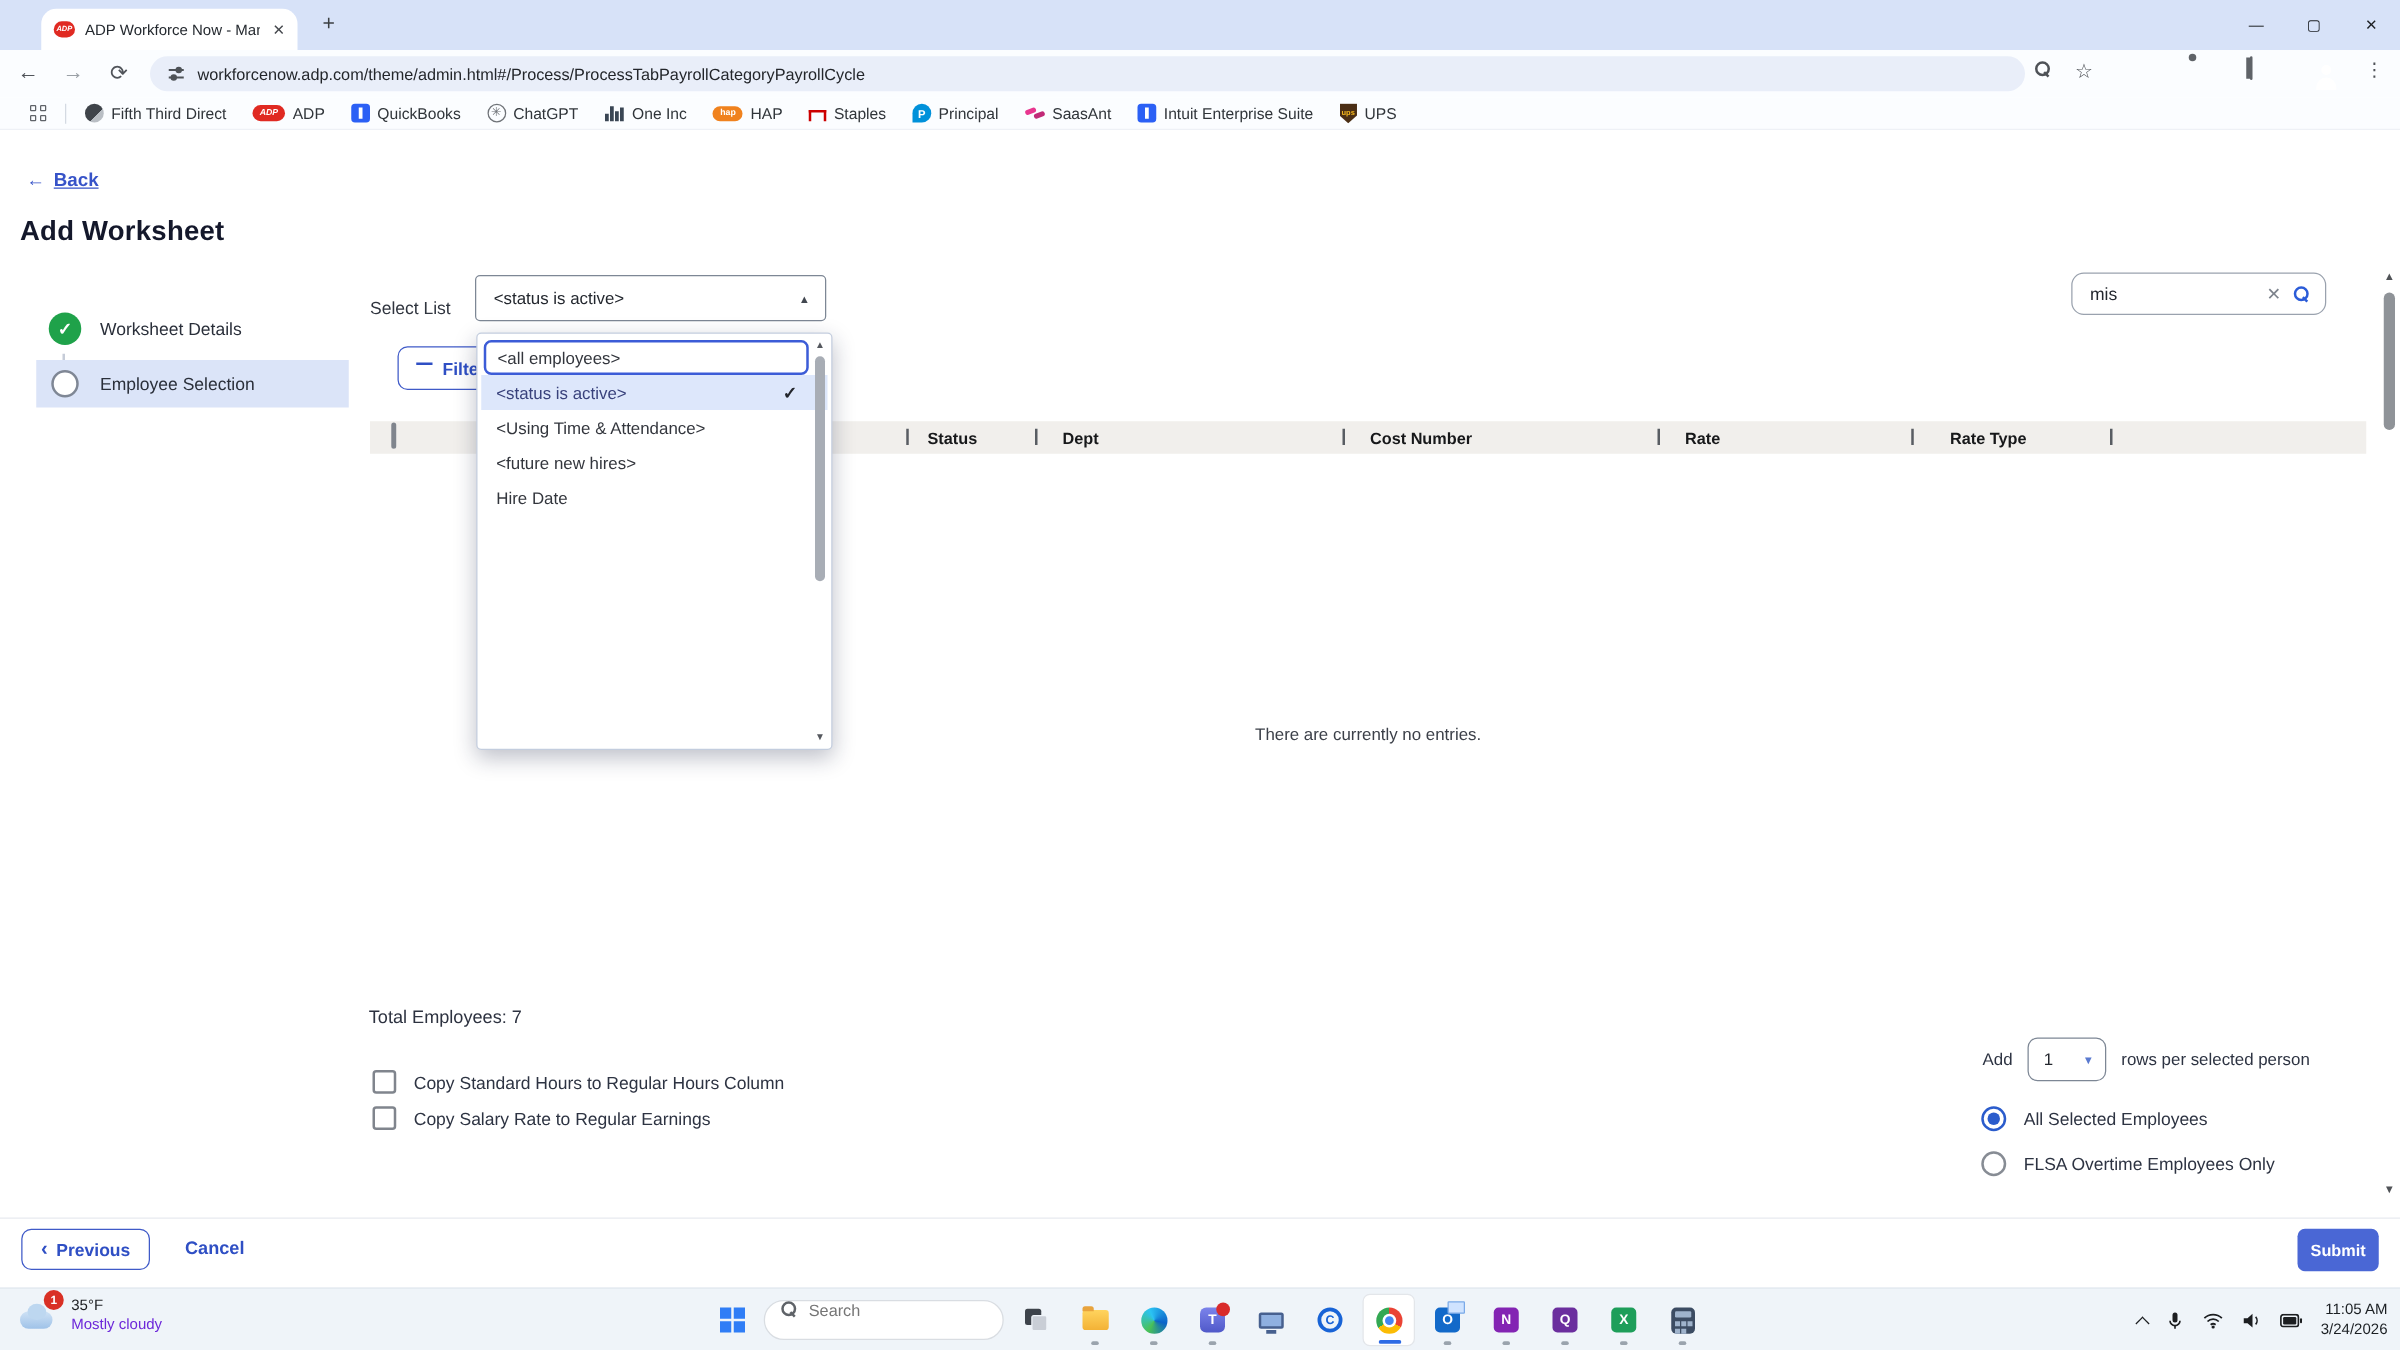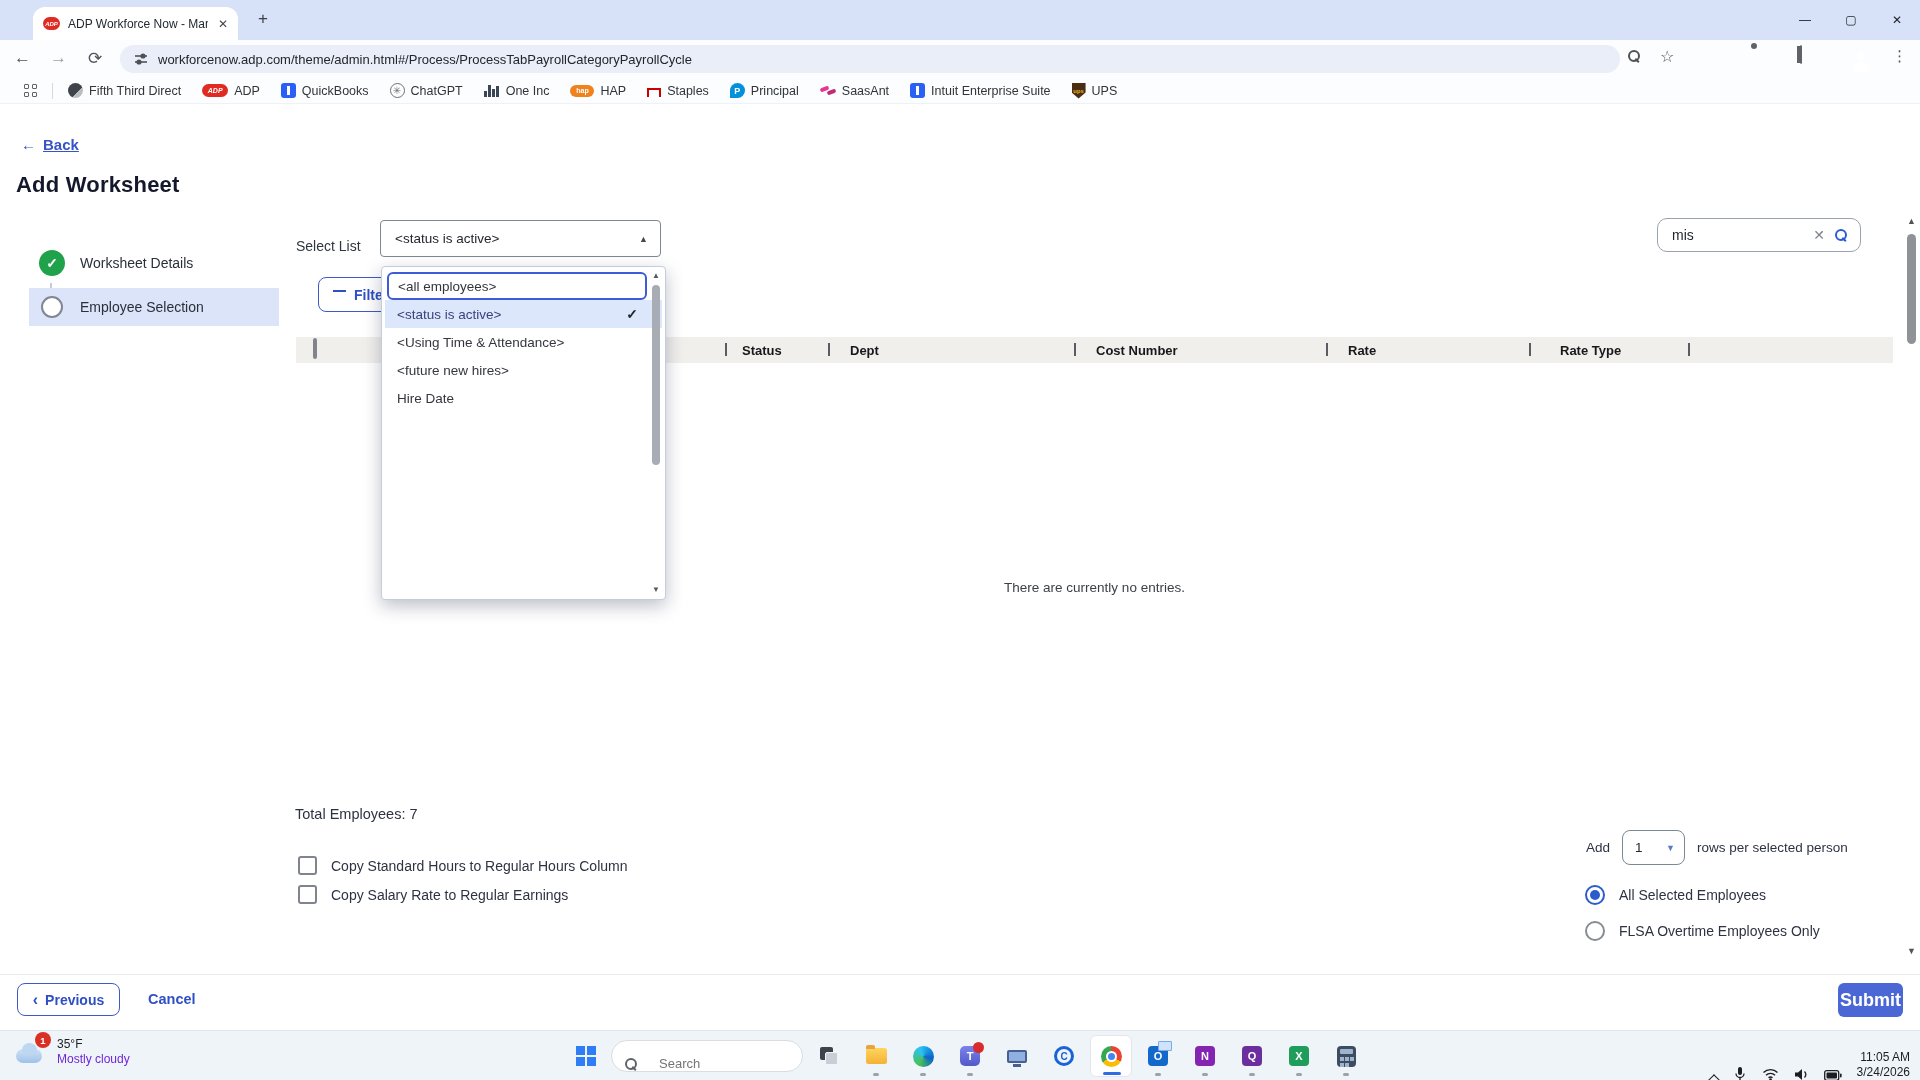--- a/index.html
+++ b/index.html
@@ -93,39 +93,39 @@
   .minisel { width:63px; height:35px; border:1px solid #7d8795; border-radius:8px; background:#fff; display:flex; align-items:center; padding:0 9px 0 12px; font-size:13.5px; color:#23272e; }
   .minisel .caret { margin-left:auto; font-size:9px; color:#5a7ad0; }
   .radiorow { position:absolute; left:1585px; display:flex; align-items:center; gap:14px; font-size:14px; color:#2d3342; }
   .radio { width:20px; height:20px; border-radius:50%; border:2px solid #878c94; background:#fff; flex:none; position:relative; }
   .radio.on { border-color:#2b5ccc; }
   .radio.on::before { content:""; position:absolute; left:3px; top:3px; width:10px; height:10px; border-radius:50%; background:#2b5ccc; }
   .footer-divider { position:absolute; left:0; top:974px; width:1920px; height:1px; background:#e7eaef; }
   .prevbtn { position:absolute; left:17px; top:983px; width:103px; height:33px; border:1.5px solid #3f5ac8; border-radius:8px; background:#fff; display:flex; align-items:center; justify-content:center; gap:7px; color:#2f4fc4; font-size:14px; font-weight:bold; }
   .prevbtn .chv { font-size:16px; line-height:14px; }
   .cancelbtn { position:absolute; left:148px; top:991px; color:#2f4fc4; font-size:14.5px; font-weight:bold; }
-  .submitbtn { position:absolute; left:1838px; top:983px; width:65px; height:34px; background:#4a67d5; border-radius:6px; color:#fff; font-size:18px; font-weight:bold; display:flex; align-items:center; justify-content:center; }
+  .submitbtn { position:absolute; left:1838px; top:983px; width:65px; height:34px; background:#4a67d5; border-radius:6px; color:#fff; font-size:13px; font-weight:bold; display:flex; align-items:center; justify-content:center; }
   .pg-scroll { position:absolute; right:1px; top:214px; width:15px; height:744px; display:flex; flex-direction:column; align-items:center; }
   .pg-scroll .arr { font-size:9px; color:#505357; line-height:14px; }
   .pg-thumb { width:9px; height:110px; background:#8f9398; border-radius:5px; margin:6px 0 auto 0; }
 
   
   .taskbar { position:absolute; left:0; top:1030px; width:1920px; height:50px; background:#eff4f9; border-top:1px solid #e1e7ee; }
   .weather { position:absolute; left:14px; top:6px; display:flex; align-items:center; gap:9px; }
   .cloudicon { width:34px; height:26px; position:relative; }
   .cloudicon::before { content:""; position:absolute; left:2px; top:10px; width:26px; height:14px; background:linear-gradient(#cfe2f5,#9fc2e8); border-radius:8px; }
   .cloudicon::after { content:""; position:absolute; left:8px; top:4px; width:15px; height:13px; background:#bdd7f0; border-radius:50%; }
   .wbadge { position:absolute; right:-3px; top:-7px; width:16px; height:16px; border-radius:50%; background:#d93025; color:#fff; font-size:9.5px; font-weight:bold; display:flex; align-items:center; justify-content:center; z-index:2; }
   .wtext { font-size:12px; line-height:1.25; color:#1c1e21; }
   .wtext .cond { color:#6d28d9; }
   .tb-center { position:absolute; left:566px; top:0; height:50px; display:flex; align-items:center; gap:5px; }
   .winlogo { width:40px; height:46px; display:flex; align-items:center; justify-content:center; }
   .winlogo i { display:grid; grid-template:repeat(2,9px)/repeat(2,9px); gap:2px; }
   .winlogo b { background:#2f7df6; }
-  .tb-search { width:192px; height:32px; background:#fff; border:1px solid #d9dde2; border-radius:16px; display:flex; align-items:flex-end; gap:21px; padding:0 13px; color:#5f6368; }
+  .tb-search { width:192px; height:32px; background:#fff; border:1px solid #d9dde2; border-radius:16px; display:flex; align-items:flex-start; gap:9px; padding:0 13px; color:#5f6368; }
   .tb-search input { border:none; outline:none; font-size:13px; color:#5f6368; width:120px; background:transparent; font-family:inherit; }
   .tic { width:42px; height:46px; display:flex; align-items:center; justify-content:center; position:relative; }
   .tic.dot::after { content:""; position:absolute; bottom:3px; left:18px; width:6px; height:3px; border-radius:2px; background:#9aa3ad; }
   .ic-taskview { width:18px; height:18px; position:relative; }
   .ic-taskview::before { content:""; position:absolute; left:0; top:0; width:13px; height:13px; background:#3d434b; border-radius:2px; }
   .ic-taskview::after { content:""; position:absolute; right:0; bottom:0; width:11px; height:11px; background:#c9ced6; border-radius:2px; border:1px solid #eff4f9; }
   .ic-folder { width:21px; height:16px; background:linear-gradient(#ffd45e,#f3b236); border-radius:2.5px; position:relative; }
   .ic-folder::before { content:""; position:absolute; left:0; top:-3px; width:9px; height:4px; background:#e8a33d; border-radius:2px 2px 0 0; }
   .ic-edge { width:21px; height:21px; border-radius:50%; background:conic-gradient(from 210deg,#49c157,#2bc3f3 35%,#0b63c9 70%,#49c157); }
   .ic-teams { width:20px; height:20px; border-radius:5px; background:linear-gradient(#7b83eb,#5059c9); color:#fff; font-size:11px; font-weight:bold; display:flex; align-items:center; justify-content:center; position:relative; }
@@ -140,21 +140,21 @@
   .ic-chrome::after { content:""; position:absolute; left:7px; top:7px; width:7px; height:7px; background:#4285f4; border-radius:50%; }
   .ic-sq { width:20px; height:20px; border-radius:4px; color:#fff; font-size:11px; font-weight:bold; display:flex; align-items:center; justify-content:center; position:relative; }
   .ic-outlook { background:#1269c9; }
   .ic-outlook::after { content:""; position:absolute; right:-4px; top:-5px; width:12px; height:8px; background:#cfe3ff; border:1px solid #7aa9e8; border-radius:1px; }
   .ic-onenote { background:#8324b3; }
   .ic-qtime { background:#6b2e9e; }
   .ic-excel { background:#1e9e5a; }
   .ic-calc { width:19px; height:21px; border-radius:4px; background:#3c4c63; position:relative; }
   .ic-calc::before { content:""; position:absolute; left:3px; top:3px; width:13px; height:5px; background:#9fb3cc; border-radius:1px; }
   .ic-calc::after { content:""; position:absolute; left:3px; top:11px; width:4px; height:4px; background:#9fb3cc; box-shadow:5px 0 #9fb3cc,10px 0 #9fb3cc,0 6px #9fb3cc,5px 6px #9fb3cc; }
-  .tray { position:absolute; right:10px; top:0; height:50px; display:flex; align-items:flex-end; gap:15px; }
+  .tray { position:absolute; right:10px; top:0; height:50px; display:flex; align-items:center; gap:15px; }
   .chevup { width:8px; height:8px; border-left:1.7px solid #1c1e21; border-top:1.7px solid #1c1e21; transform:rotate(45deg) translate(2px,2px); }
   .clock { text-align:right; font-size:12px; line-height:1.3; color:#1b1f23; }
 </style>
 </head>
 <body>
 
 <div class="tabstrip">
   <div class="tab">
     <span class="favicon-adp">ADP</span>
     <span class="tab-title">ADP Workforce Now - Manage</span>

